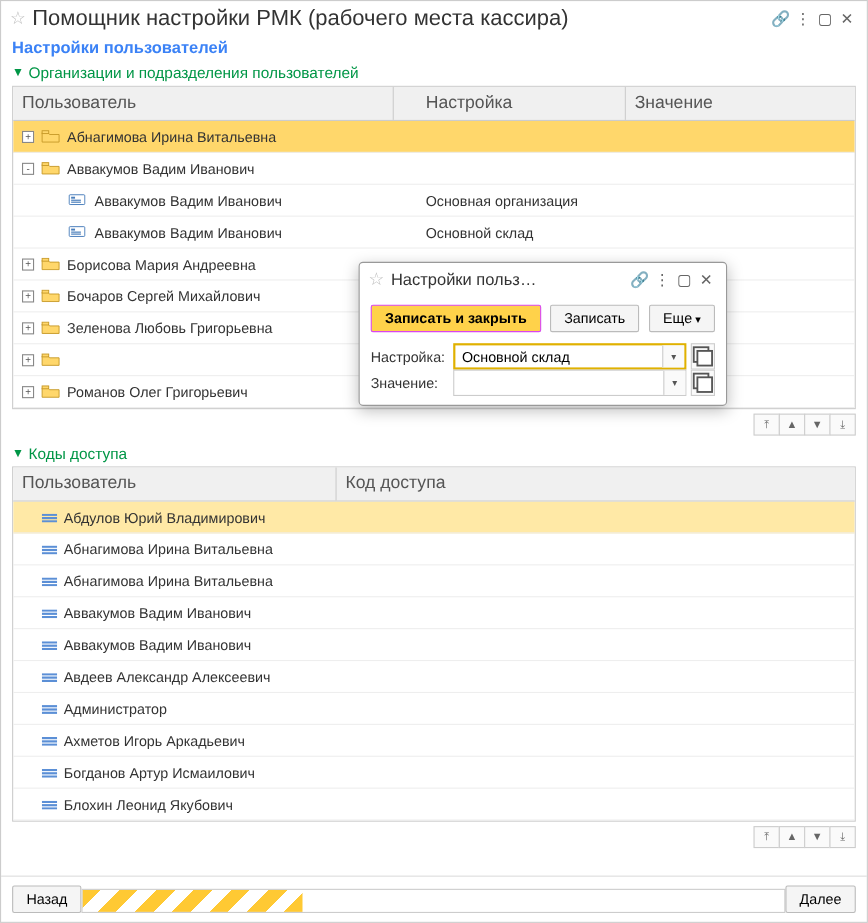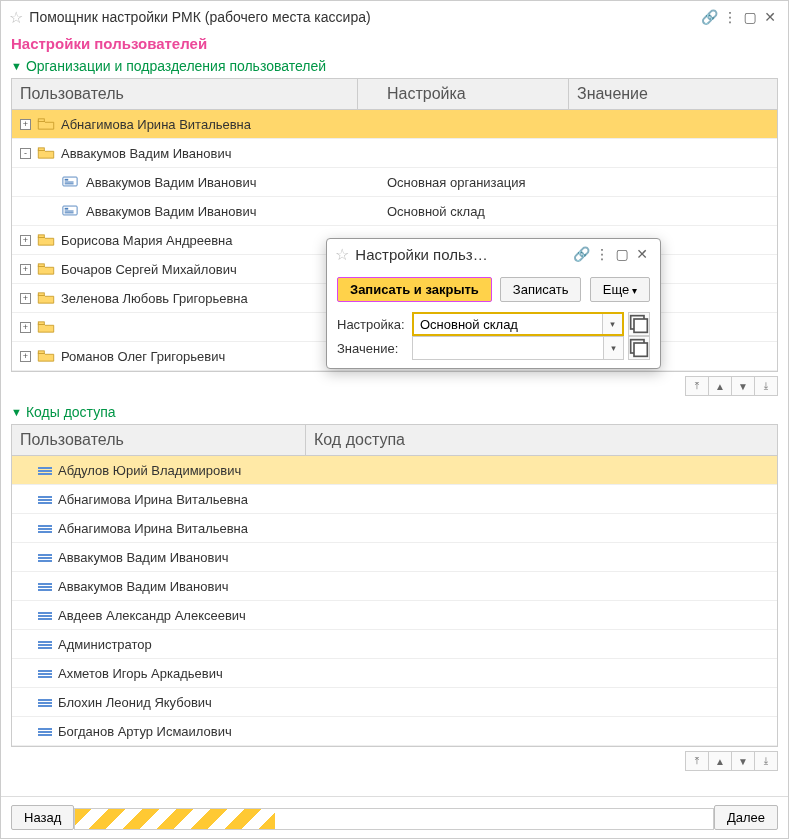--- a/index.html
+++ b/index.html
@@ -10,23 +10,23 @@
     background: #fff;
     color: #333;
     width: 789px;
     height: 839px;
     overflow: hidden;
     position: relative;
   }
   .window { border: 1px solid #ccc; width: 789px; height: 839px; display: flex; flex-direction: column; position: relative; }
   .titlebar { display: flex; align-items: center; padding: 4px 8px; height: 32px; }
   .titlebar .star { color: #bbb; font-size: 16px; margin-right: 6px; }
-  .titlebar .title { font-size: 14px; flex: 1; }
+  .titlebar .title { font-size: 20px; flex: 1; }
   .titlebar .ctrl { width: 20px; text-align: center; color: #666; font-size: 14px; cursor: pointer; }
-  .section-title { color: #ec4899; font-size: 15px; font-weight: bold; padding: 2px 10px; }
+  .section-title { color: #3b82f6; font-size: 15px; font-weight: bold; padding: 2px 10px; }
   .group-header { display: flex; align-items: center; color: #009646; font-size: 14px; padding: 4px 10px; cursor: pointer; }
   .group-header .chev { color: #009646; margin-right: 4px; font-size: 11px; }
   .table { border: 1px solid #ccc; margin: 0 10px; display: flex; flex-direction: column; }
   .thead { display: flex; background: #f0f0f0; border-bottom: 1px solid #ccc; font-size: 16px; color: #555; }
   .thead > div { padding: 6px 8px; border-right: 1px solid #ccc; }
   .thead > div:last-child { border-right: none; }
   .tbody { overflow-y: auto; }
   .trow { display: flex; align-items: center; height: 29px; border-bottom: 1px solid #eee; }
   .trow.selected { background: #ffe9a6; }
   .trow.selected.strong-sel { background: #ffd76b; }
@@ -336,32 +336,32 @@
           </div>
           <div class="cell t2-c2"></div>
         </div>
         <div class="trow">
           <div class="cell t2-c1">
             <span class="list-icon"><svg viewBox="0 0 14 8">
                 <rect x="0" y="0" width="14" height="2" fill="#5b8fd6"></rect>
                 <rect x="0" y="3" width="14" height="2" fill="#5b8fd6"></rect>
                 <rect x="0" y="6" width="14" height="2" fill="#5b8fd6"></rect>
               </svg></span>
+            <span>Богданов Артур Исмаилович</span>
+          </div>
+          <div class="cell t2-c2"></div>
+        </div>
+        <div class="trow">
+          <div class="cell t2-c1">
+            <span class="list-icon"><svg viewBox="0 0 14 8">
+                <rect x="0" y="0" width="14" height="2" fill="#5b8fd6"></rect>
+                <rect x="0" y="3" width="14" height="2" fill="#5b8fd6"></rect>
+                <rect x="0" y="6" width="14" height="2" fill="#5b8fd6"></rect>
+              </svg></span>
             <span>Блохин Леонид Якубович</span>
-          </div>
-          <div class="cell t2-c2"></div>
-        </div>
-        <div class="trow">
-          <div class="cell t2-c1">
-            <span class="list-icon"><svg viewBox="0 0 14 8">
-                <rect x="0" y="0" width="14" height="2" fill="#5b8fd6"></rect>
-                <rect x="0" y="3" width="14" height="2" fill="#5b8fd6"></rect>
-                <rect x="0" y="6" width="14" height="2" fill="#5b8fd6"></rect>
-              </svg></span>
-            <span>Богданов Артур Исмаилович</span>
           </div>
           <div class="cell t2-c2"></div>
         </div>
       </div>
   </div>
   <div class="nav-btns">
     <button>⤒</button>
     <button>▲</button>
     <button>▼</button>
     <button>⤓</button>

